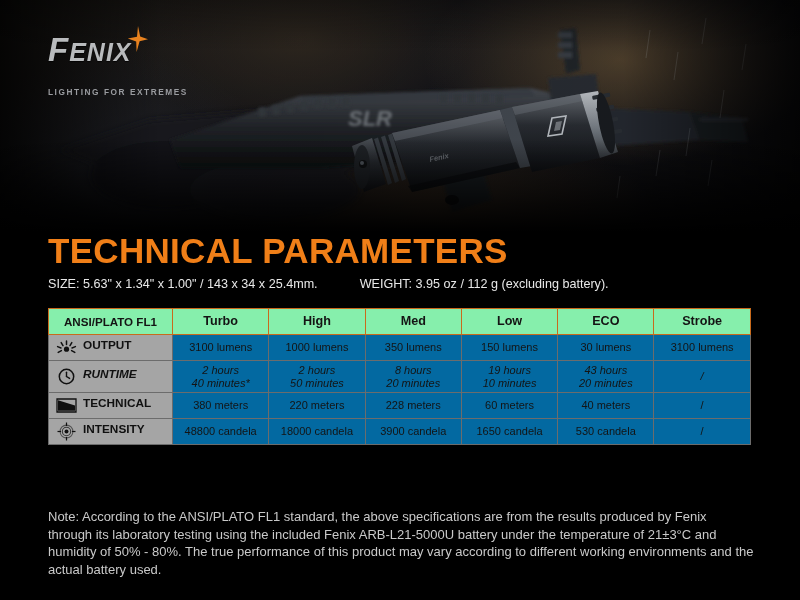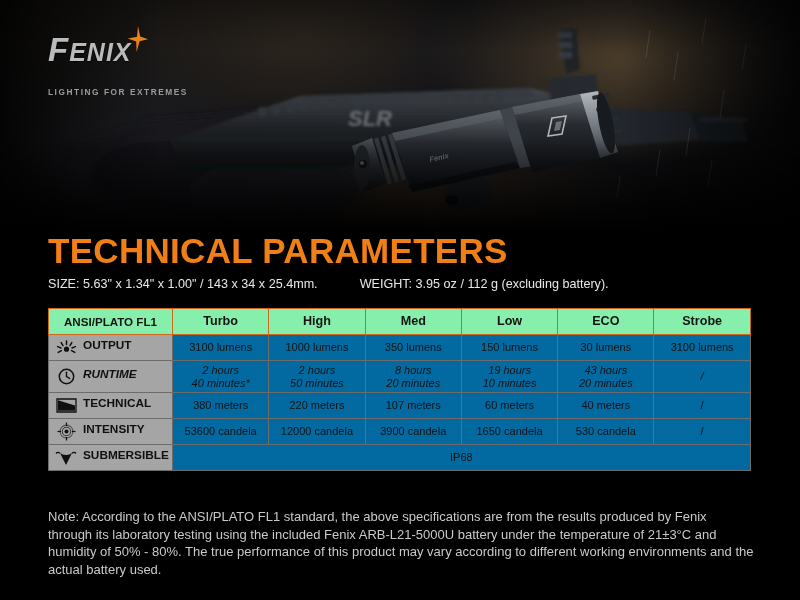--- a/index.html
+++ b/index.html
@@ -343,21 +343,21 @@
                 <svg width="21" height="15" viewBox="0 0 21 15">
                   <path d="M1,1 L20,1 L20,14 L1,14 Z" fill="none" stroke="#101010" stroke-width="1.3"></path>
                   <path d="M2,2.2 L19,7.4 L19,12.8 L2,12.8 Z" fill="#101010"></path>
                 </svg>
               </span>
               <span class="lbl-txt">TECHNICAL</span>
             </span>
           </td>
           <td>380 meters</td>
           <td>220 meters</td>
-          <td>107 meters</td>
+          <td>228 meters</td>
           <td>60 meters</td>
           <td>40 meters</td>
           <td>/</td>
         </tr>
 
         <tr>
           <td class="label">
             <span class="lbl-inner">
               <span class="ic">
                 <svg width="19" height="19" viewBox="0 0 19 19">
@@ -366,44 +366,29 @@
                   <circle cx="9.5" cy="9.5" r="2" fill="#101010"></circle>
                   <line x1="9.5" y1="0.5" x2="9.5" y2="4" stroke="#101010" stroke-width="1.2"></line>
                   <line x1="9.5" y1="15" x2="9.5" y2="18.5" stroke="#101010" stroke-width="1.2"></line>
                   <line x1="0.5" y1="9.5" x2="4" y2="9.5" stroke="#101010" stroke-width="1.2"></line>
                   <line x1="15" y1="9.5" x2="18.5" y2="9.5" stroke="#101010" stroke-width="1.2"></line>
                 </svg>
               </span>
               <span class="lbl-txt">INTENSITY</span>
             </span>
           </td>
-          <td>53600 candela</td>
-          <td>12000 candela</td>
+          <td>48800 candela</td>
+          <td>18000 candela</td>
           <td>3900 candela</td>
           <td>1650 candela</td>
           <td>530 candela</td>
           <td>/</td>
         </tr>
 
 
-        <tr>
-          <td class="label">
-            <span class="lbl-inner">
-              <span class="ic">
-                <svg width="22" height="16" viewBox="0 0 22 16">
-                  <path d="M5,3 L11,15 L17,3 C14,5.5 8,5.5 5,3 Z" fill="#101010"></path>
-                  <path d="M1,3.5 Q3,1.2 5,3.4" fill="none" stroke="#101010" stroke-width="1.3"></path>
-                  <path d="M17,3.4 Q19,1.2 21,3.5" fill="none" stroke="#101010" stroke-width="1.3"></path>
-                </svg>
-              </span>
-              <span class="lbl-txt">SUBMERSIBLE</span>
-            </span>
-          </td>
-          <td colspan="6">IP68</td>
-        </tr>
       </tbody>
     </table>
   </div>
 
   <div class="note">
     <span>Note: According to the ANSI/PLATO FL1 standard, the above specifications are from the results produced by Fenix through its laboratory testing using the included Fenix ARB-L21-5000U battery under the temperature of 21±3°C and humidity of 50% - 80%. The true performance of this product may vary according to different working environments and the actual battery used.</span>
   </div>
 
 </div>
 

